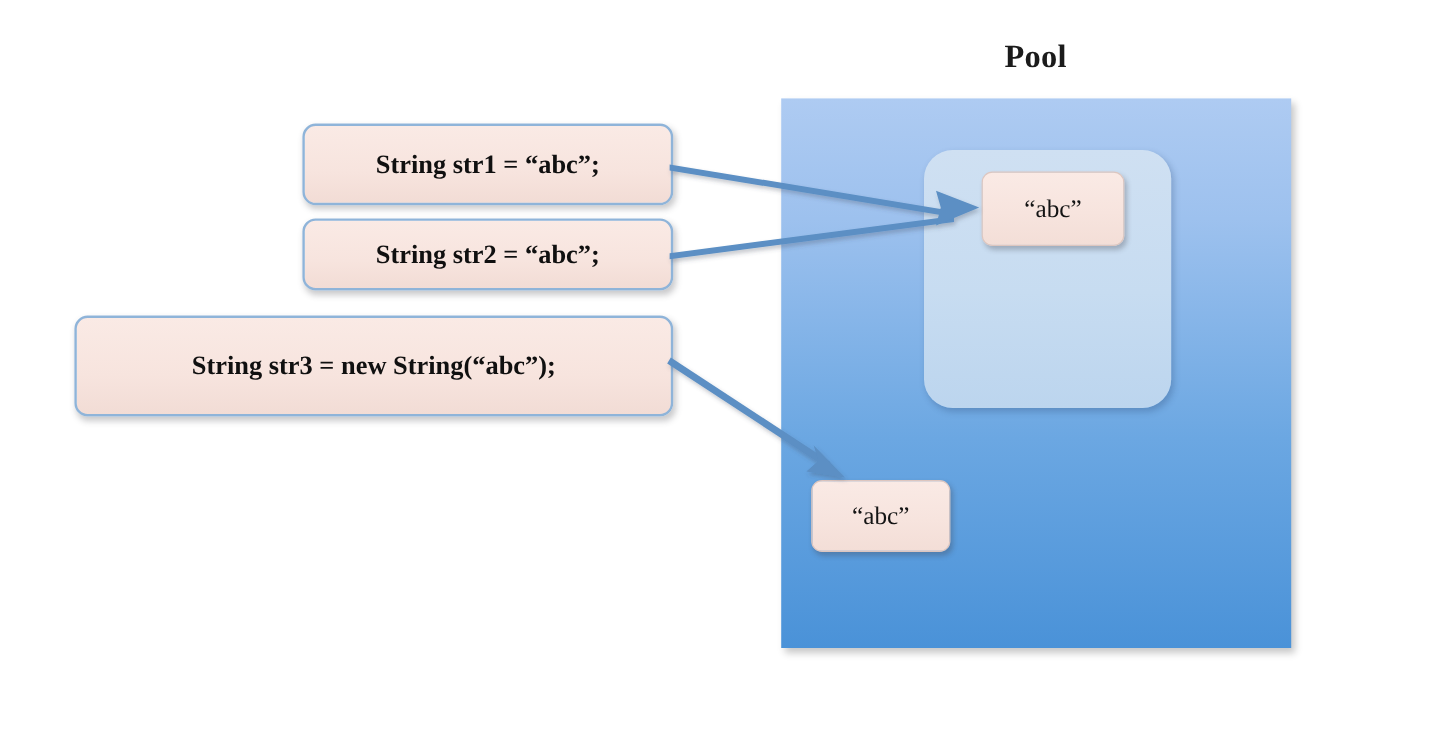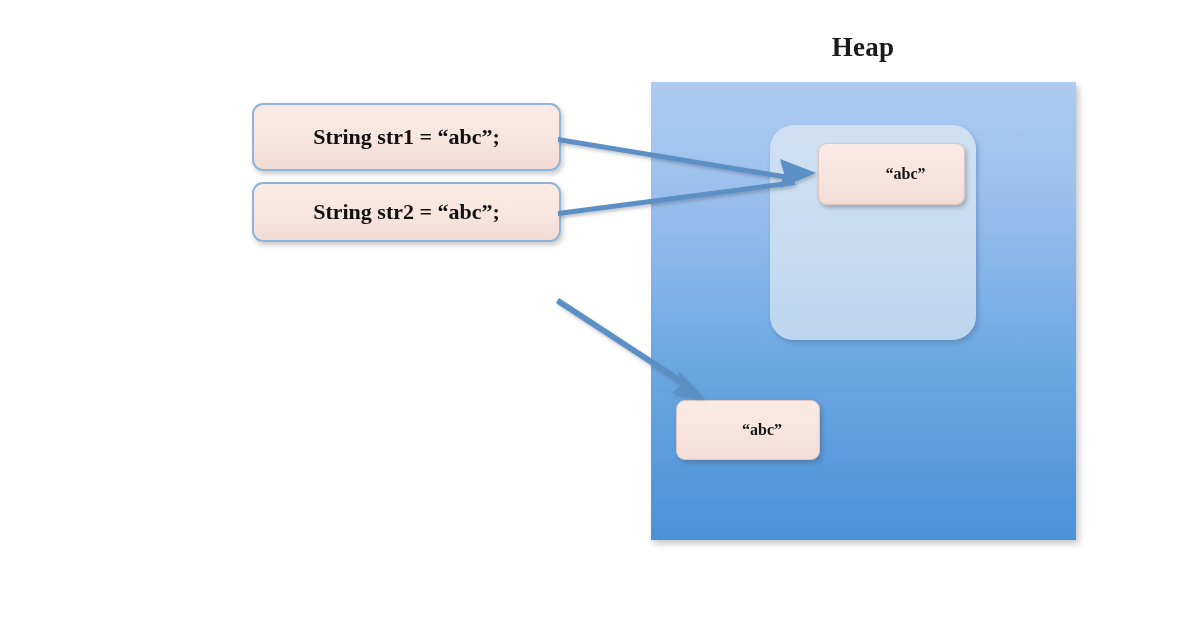--- a/index.html
+++ b/index.html
@@ -63,24 +63,23 @@
   
   .val-box {
     position: absolute;
     background: linear-gradient(to bottom, #faeae5 0%, #f7e4de 55%, #f3ded7 100%);
     border: 1px solid #ddc6bf;
     border-radius: 9px;
     box-shadow: 2px 3px 4px rgba(60,60,70,0.3);
     display: flex;
     align-items: center;
     justify-content: center;
-    font-size: 16px;
-    font-weight: bold;
+    font-size: 21px;
+    font-weight: normal;
     color: #141414;
-    padding-left: 28px;
   }
   .val-pool {
     left: 818px;
     top: 143px;
     width: 117px;
     height: 60px;
   }
   .val-heap {
     left: 676px;
     top: 400px;
@@ -115,32 +114,33 @@
     width: 1200px;
     height: 630px;
     pointer-events: none;
   }
 </style>
 </head>
 <body>
 
 <div id="canvas">
 
-  <div class="heap-title">Heap</div>
+  <div class="heap-title">Pool</div>
 
   <div class="heap-box">
     <div class="pool-box"></div>
   </div>
 
   <div class="val-box val-pool">“abc”</div>
 
   <div class="val-box val-heap">“abc”</div>
 
   <div class="stmt-box stmt-1">String str1 = “abc”;</div>
   <div class="stmt-box stmt-2">String str2 = “abc”;</div>
+  <div class="stmt-box stmt-3">String str3 = new String(“abc”);</div>
 
   <svg class="arrow-layer" viewBox="0 0 1200 630">
     <defs>
       <filter id="softshadow" x="-30%" y="-30%" width="180%" height="180%">
         <feDropShadow dx="1.5" dy="2.5" stdDeviation="1.6" flood-color="#3c4a5a" flood-opacity="0.30"></feDropShadow>
       </filter>
     </defs>
 
     <g filter="url(#softshadow)">
 

